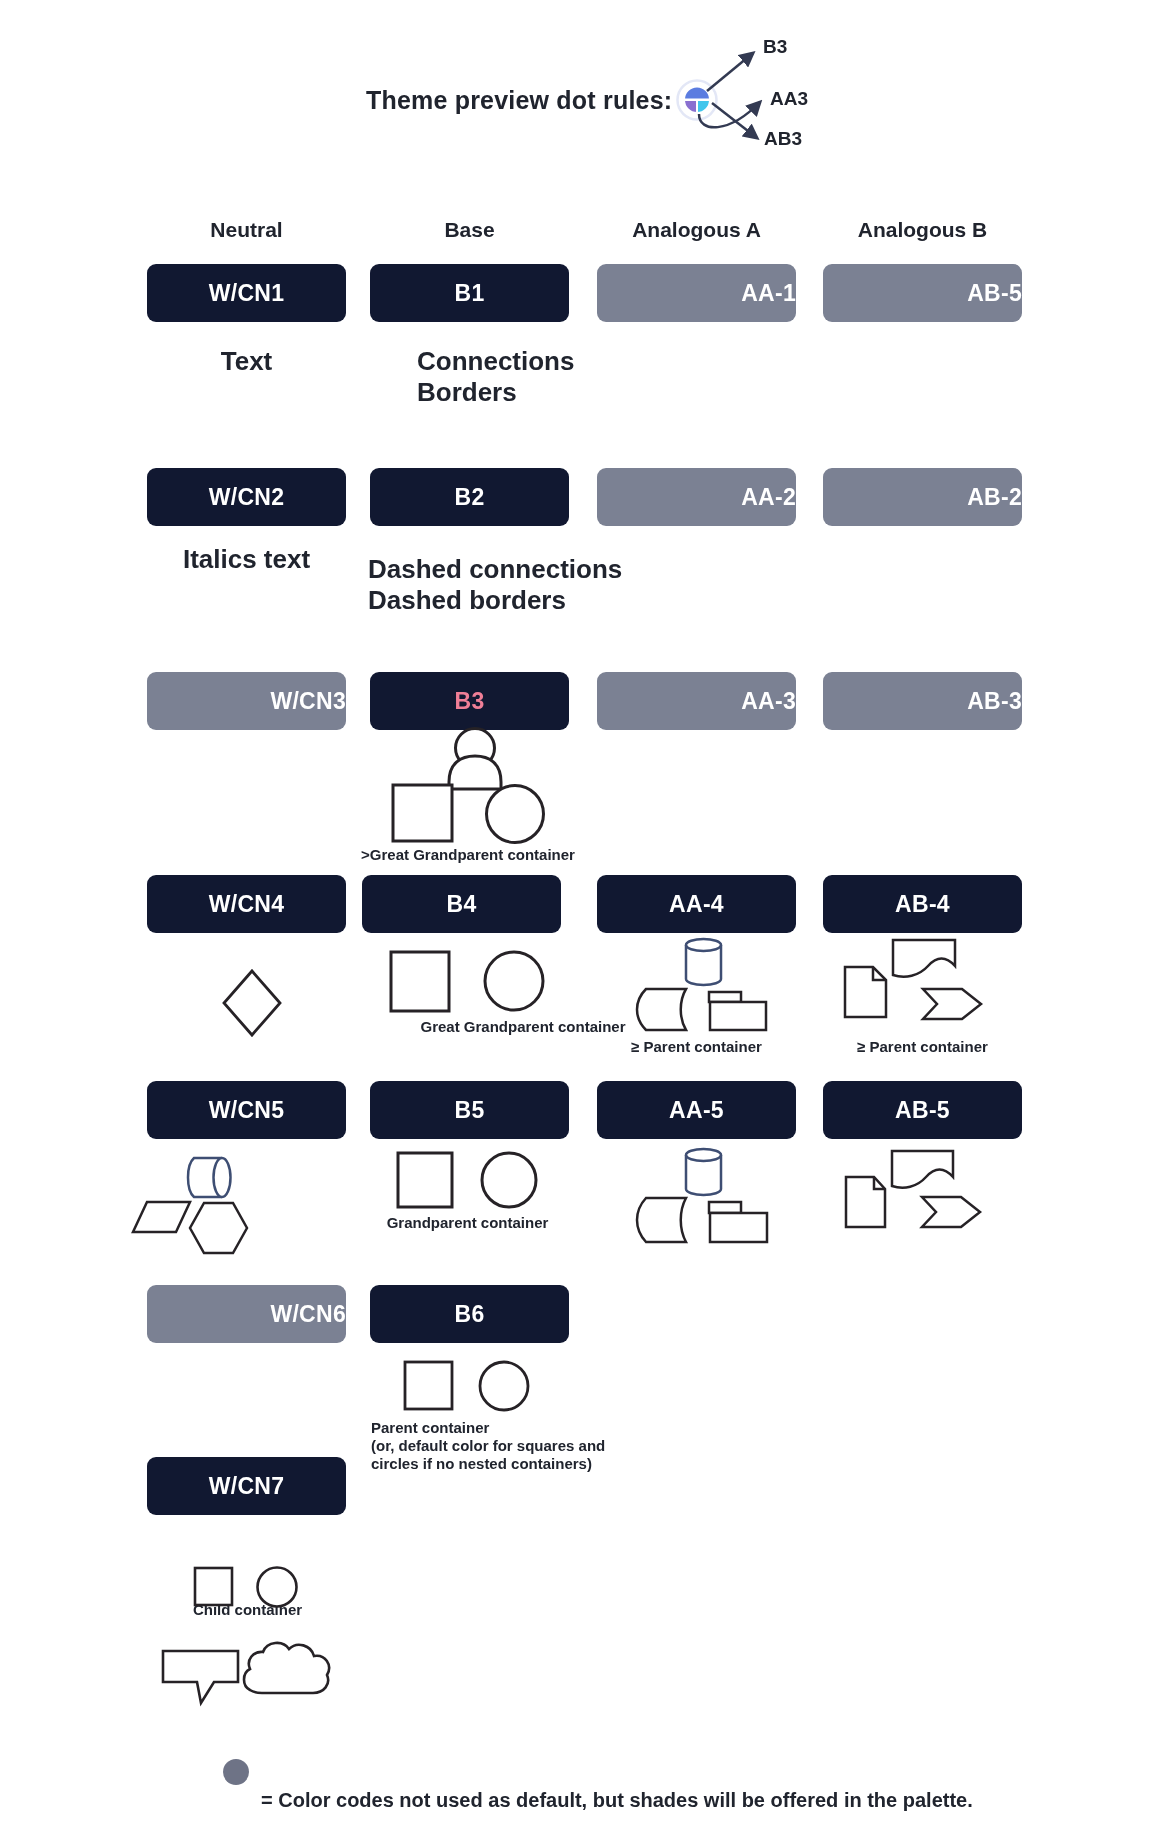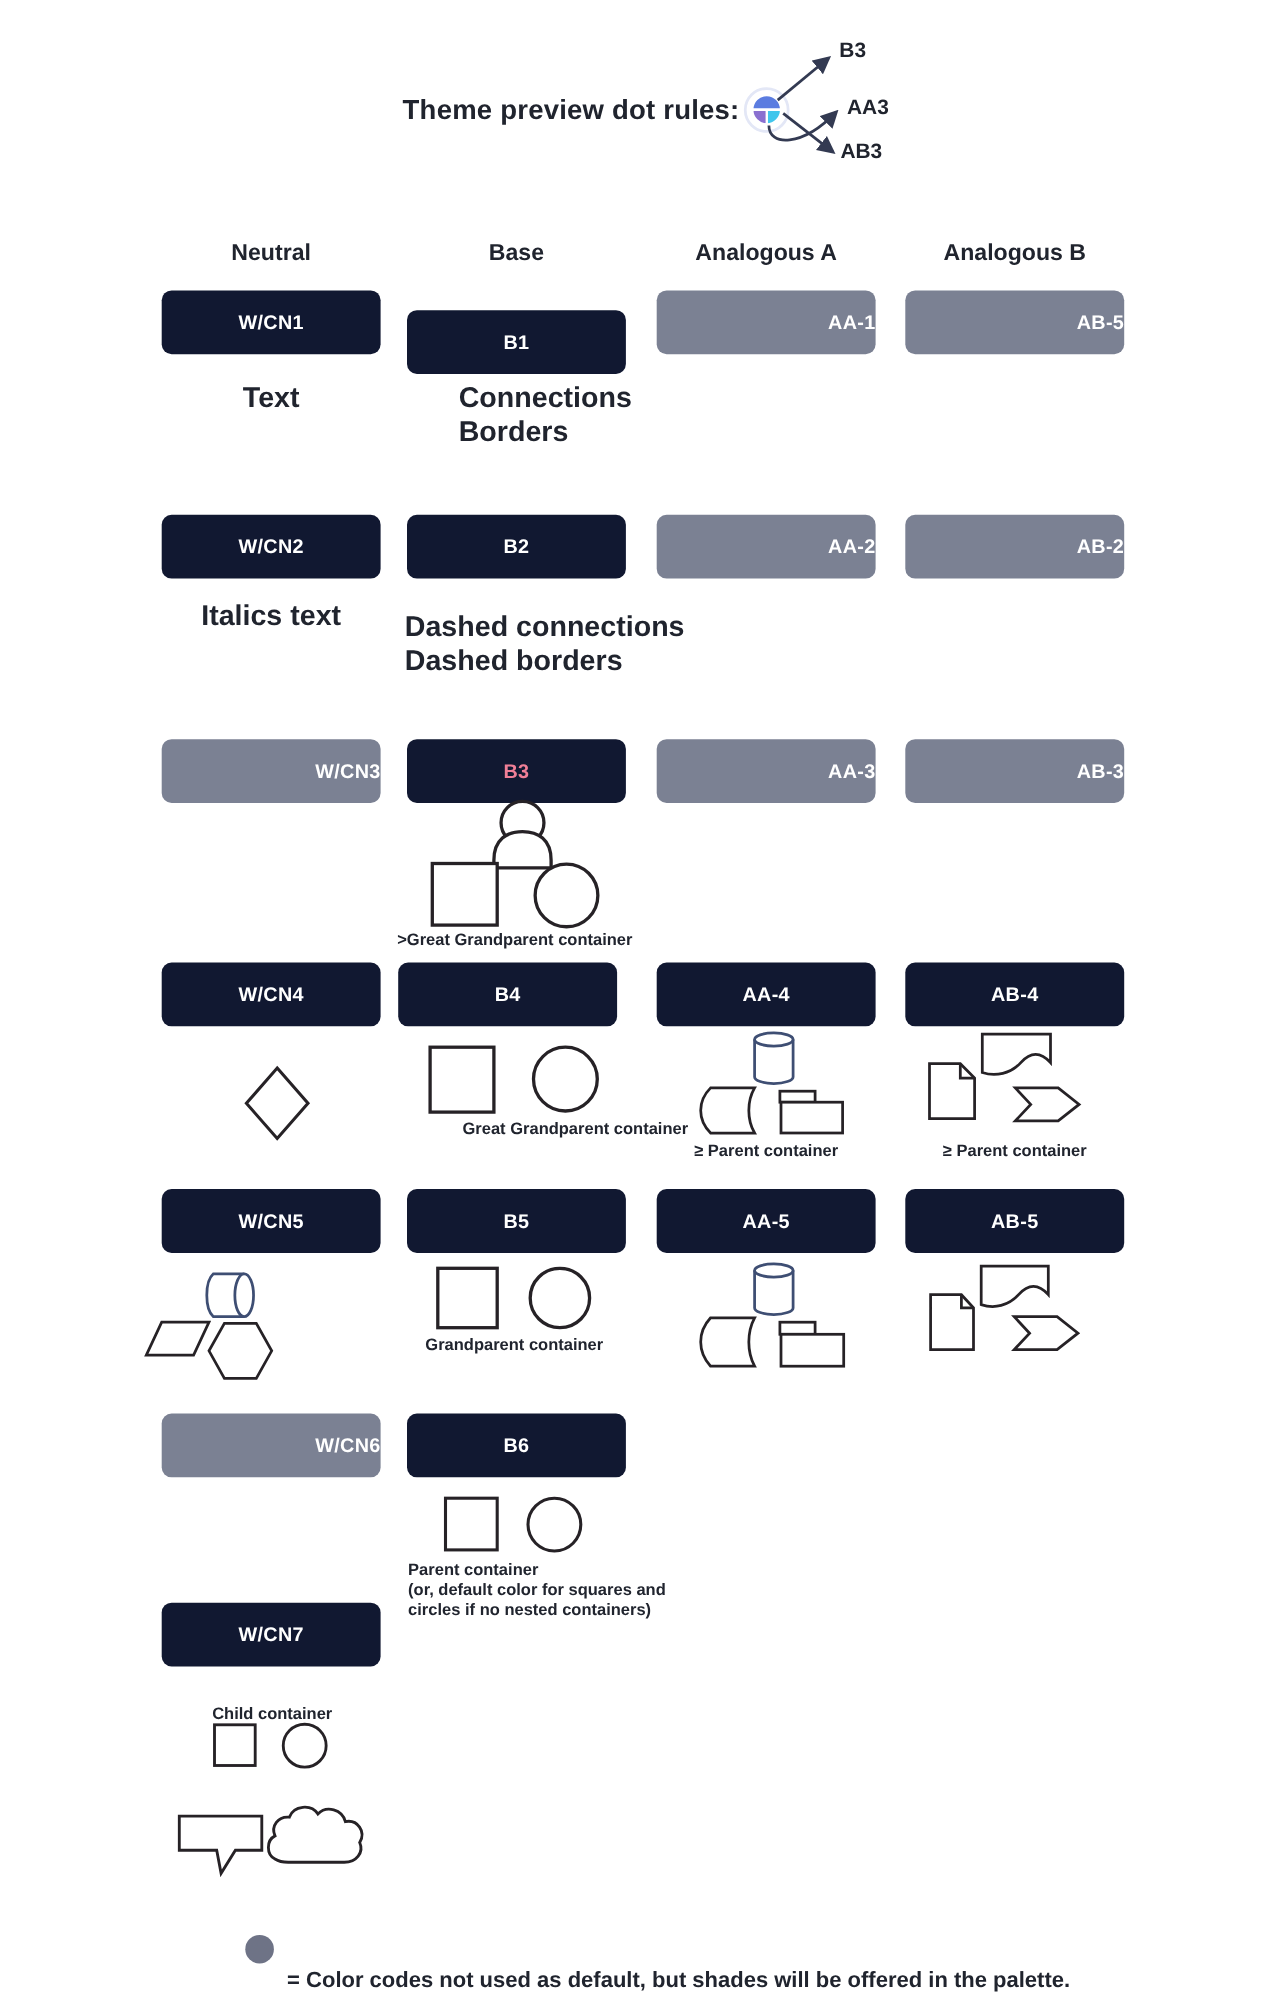--- a/index.html
+++ b/index.html
@@ -6,21 +6,21 @@
   #canvas{
     position:relative;width:1164px;height:1822px;background:#ffffff;
     font-family:"Liberation Sans","DejaVu Sans",sans-serif;color:#20242e;overflow:hidden;
   }
   .abs{position:absolute;}
   .title{font-size:25px;font-weight:600;letter-spacing:.2px;}
   .dot-label{font-size:19px;font-weight:600;}
   .col-header{width:199px;text-align:center;font-size:21px;font-weight:700;}
   .pill{
     width:199px;height:58px;border-radius:9px;display:flex;align-items:center;justify-content:center;
-    color:#ffffff;font-size:18px;font-weight:700;letter-spacing:.3px;
+    color:#ffffff;font-size:23px;font-weight:700;letter-spacing:.3px;
   }
   .pill.dark{background:#111831;}
   .pill.gray{background:#7b8193;justify-content:flex-end;}
   .pill .pink{color:#f07f97;}
   .note-lg{font-size:26px;font-weight:700;line-height:31px;}
   .note-sm{font-size:15px;font-weight:700;line-height:18px;}
   .center{text-align:center;}
   .legend-dot{width:26px;height:26px;border-radius:50%;background:#6e7386;}
   .legend-text{font-size:20px;font-weight:700;line-height:26px;margin-top:28px;}
   svg{position:absolute;left:0;top:0;pointer-events:none;}
@@ -36,21 +36,21 @@
   <div class="abs dot-label" style="left:764px;top:128px;">AB3</div>
 
   <div class="abs col-header" style="left:147px;top:218px;">Neutral</div>
   <div class="abs col-header" style="left:370px;top:218px;">Base</div>
   <div class="abs col-header" style="left:597px;top:218px;">Analogous A</div>
   <div class="abs col-header" style="left:823px;top:218px;">Analogous B</div>
 
   <div class="abs pill dark" style="left:147px;top:264px;">
       <span>W/CN1</span>
     </div>
-  <div class="abs pill dark" style="left:370px;top:282px;">
+  <div class="abs pill dark" style="left:370px;top:264px;">
       <span>B1</span>
     </div>
   <div class="abs pill gray" style="left:597px;top:264px;">
       <span>AA-1</span>
     </div>
   <div class="abs pill gray" style="left:823px;top:264px;">
       <span>AB-5</span>
     </div>
 
   <div class="abs note-lg center" style="left:147px;top:346px;width:199px;">Text</div>
@@ -134,21 +134,21 @@
 
   <div class="abs note-sm" style="left:371px;top:1419px;width:270px;">
     <div>Parent container</div>
     <div>(or, default color for squares and</div>
     <div>circles if no nested containers)</div>
   </div>
 
   <div class="abs pill dark" style="left:147px;top:1457px;">
       <span>W/CN7</span>
     </div>
-  <div class="abs note-sm center" style="left:160px;top:1550px;width:175px;">Child container</div>
+  <div class="abs note-sm center" style="left:160px;top:1601px;width:175px;">Child container</div>
 
   <div class="abs legend-dot" style="left:223px;top:1759px;"></div>
   <div class="abs legend-text" style="left:261px;top:1759px;">= Color codes not used as default, but shades will be offered in the palette.</div>
 
   <svg width="1164" height="1822" viewBox="0 0 1164 1822">
     <defs>
       <marker id="ah" viewBox="0 0 10 10" refX="8" refY="5" markerWidth="6.5" markerHeight="6.5" orient="auto-start-reverse">
         <path d="M0,0 L10,5 L0,10 Z" fill="#333a52"></path>
       </marker>
     </defs>

